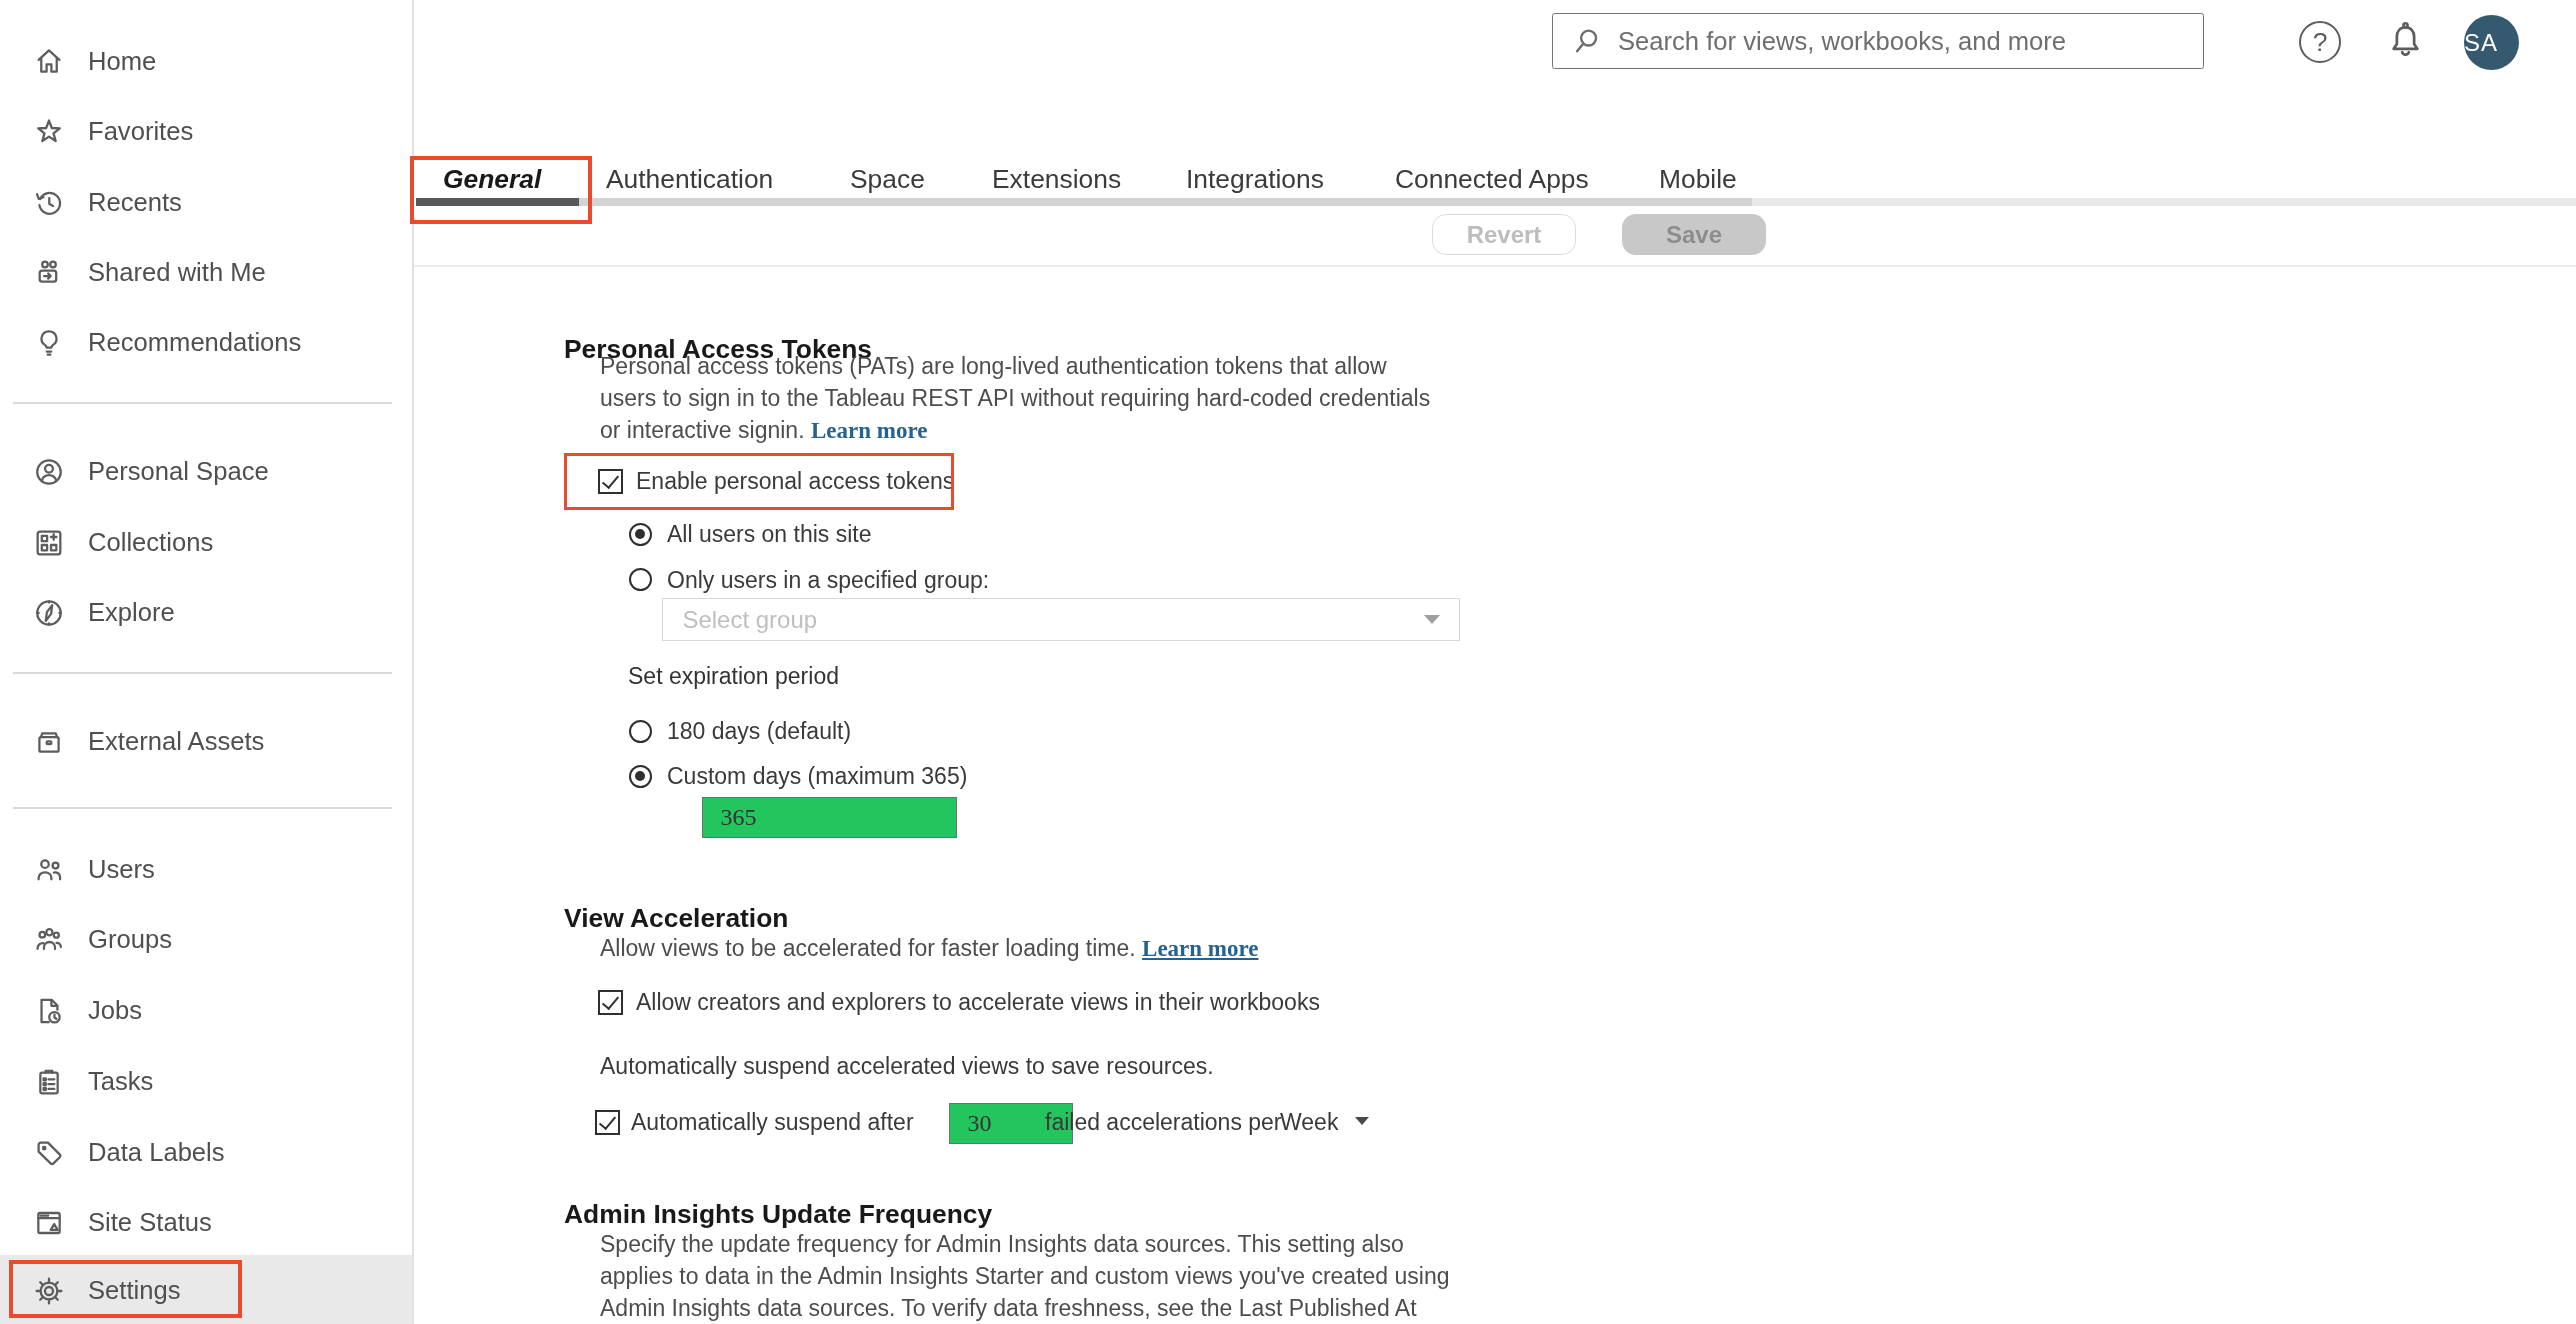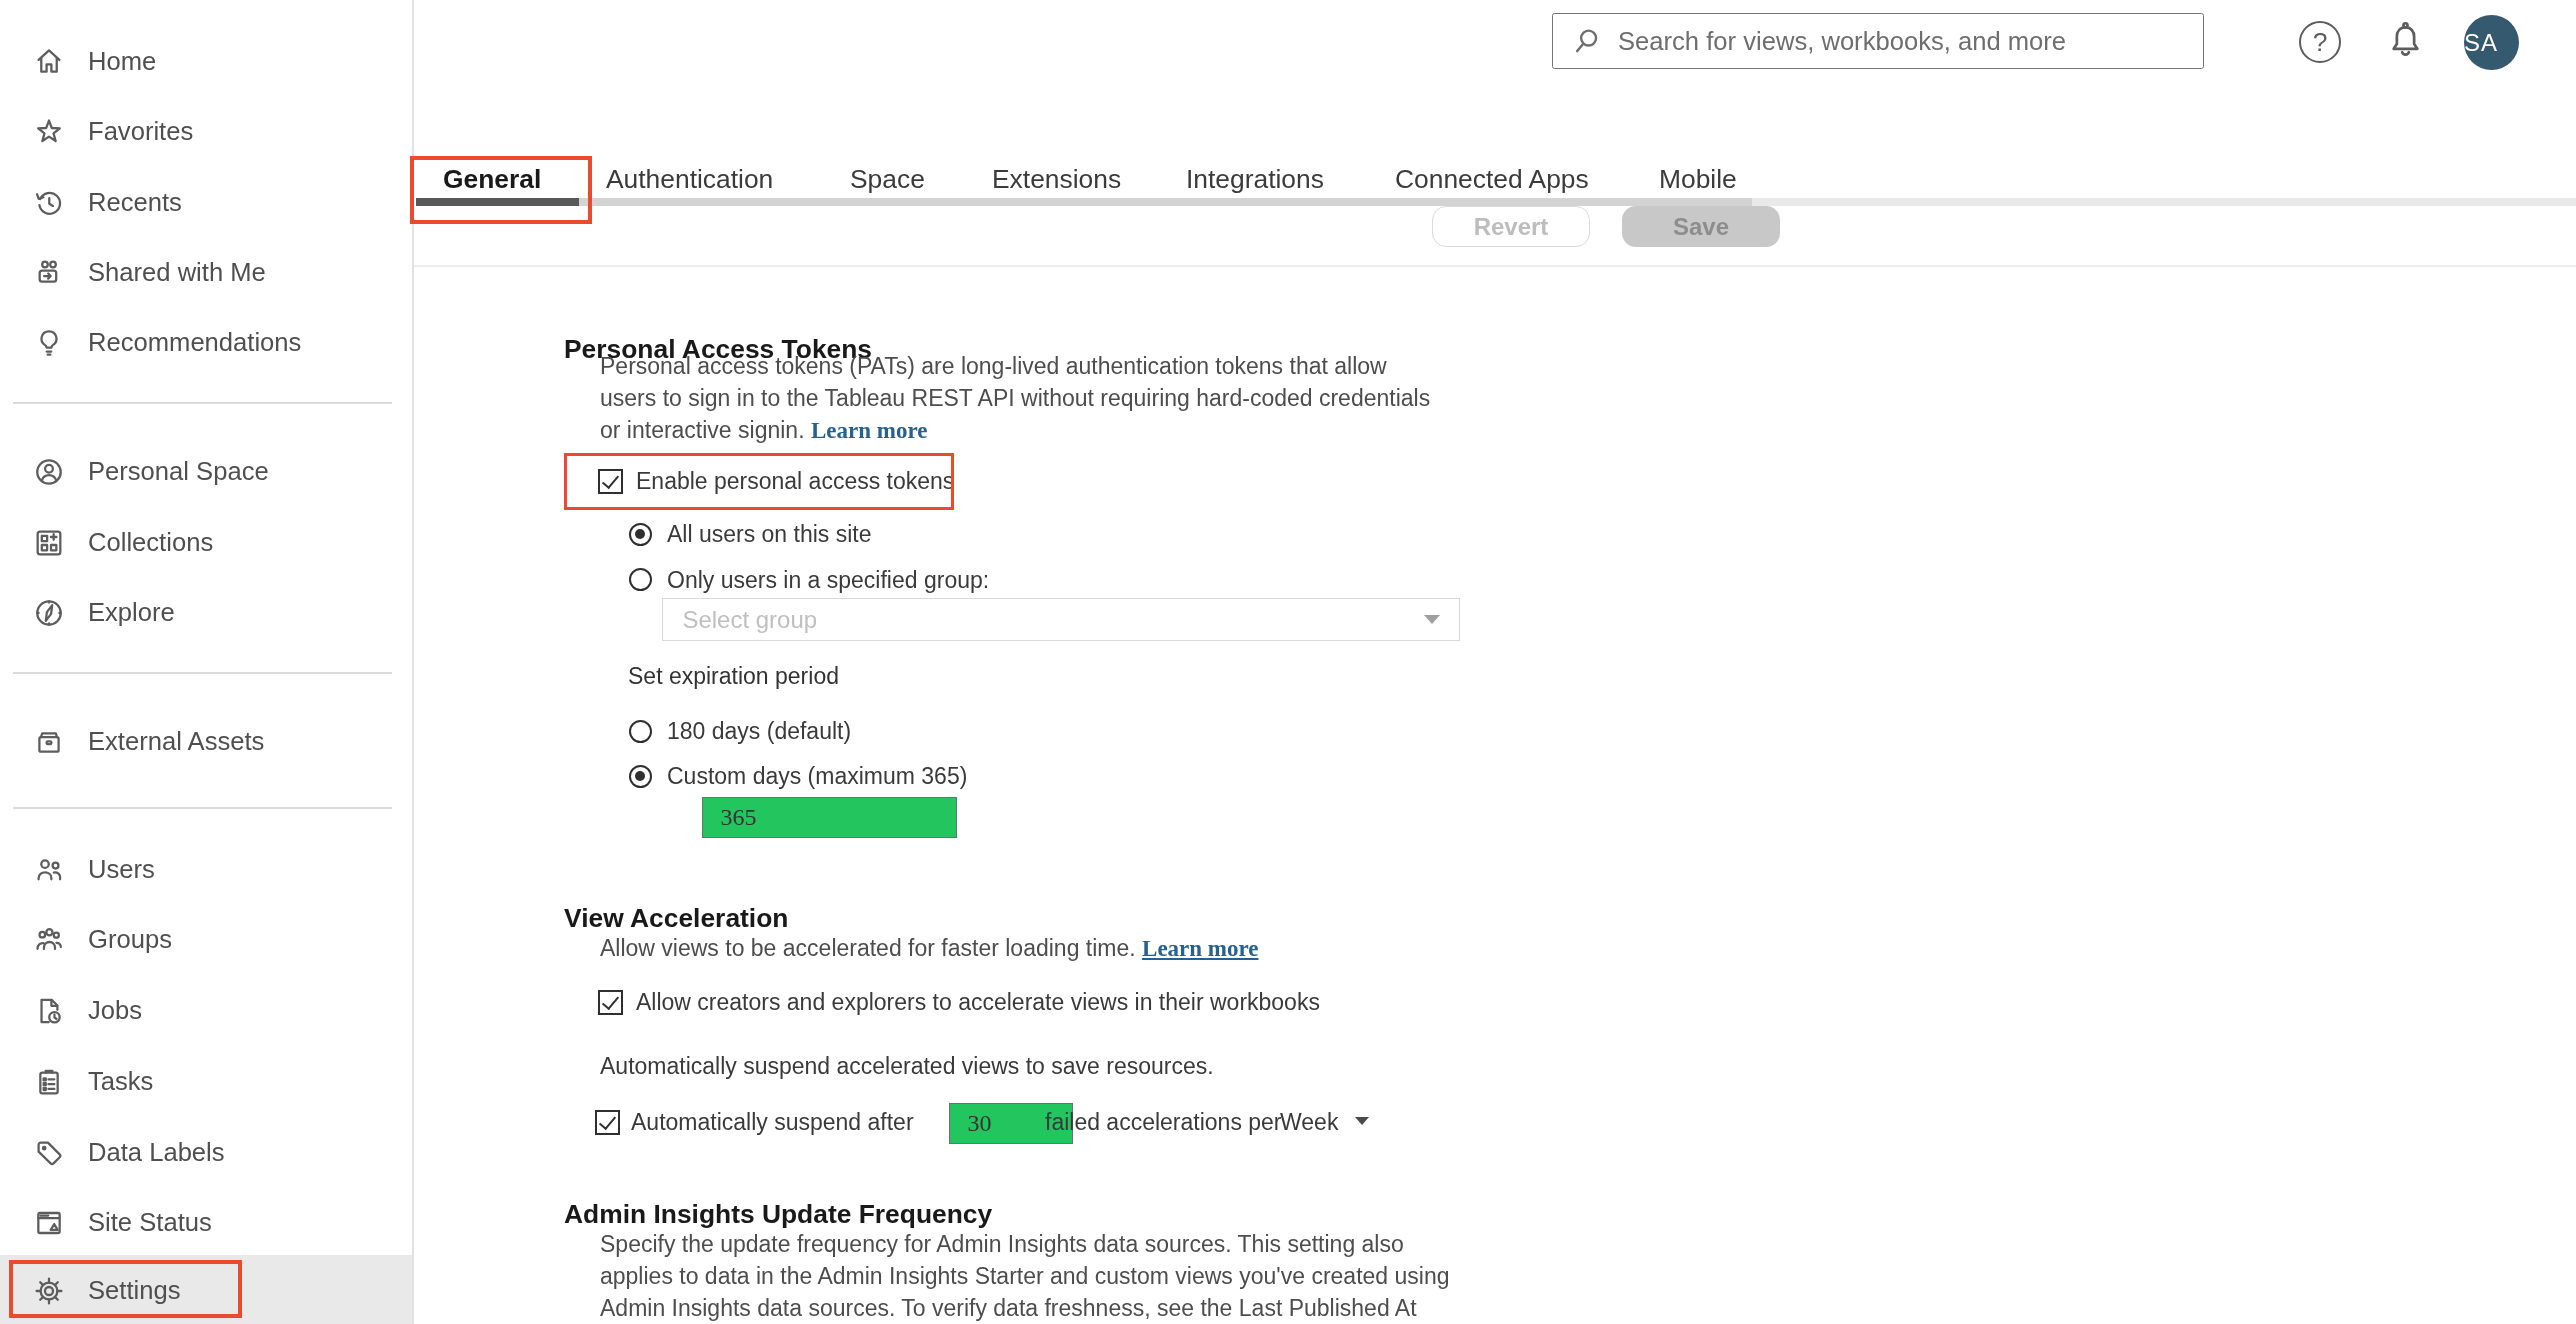--- a/index.html
+++ b/index.html
@@ -28,26 +28,26 @@
   .help-btn{position:absolute;left:2299px;top:21px;width:42px;height:42px;border:2.2px solid #5d5d5d;
        border-radius:50%;box-sizing:border-box;display:flex;align-items:center;justify-content:center;
        font-size:26.4px;color:#5d5d5d;cursor:pointer;}
   .bell-btn{position:absolute;left:2385px;top:19.4px;width:41px;height:44px;cursor:pointer;}
   .bell-btn svg{width:41px;height:44px;stroke:#5d5d5d;fill:none;stroke-width:1.6;
        stroke-linecap:round;stroke-linejoin:round;}
   .avatar{position:absolute;left:2464px;top:15px;width:55px;height:55px;border-radius:50%;background:#35596f;
        color:#fff;display:flex;align-items:center;justify-content:flex-start;font-size:24px;letter-spacing:0.9px;cursor:pointer;}
   
   .tab{position:absolute;top:164px;font-size:26.4px;color:#3b3b3b;white-space:nowrap;cursor:pointer;}
-  .tab.active{font-weight:bold;color:#191919;}
+  .tab.active{font-weight:bold;color:#191919;font-style:italic;}
   .rail{position:absolute;top:198px;height:8px;}
   .rail.thumb{background:#595959;}
   .rail.mid{background:#d3d3d3;}
   .rail.light{background:#e9e9e9;}
-  .btn{position:absolute;top:206px;width:158px;height:41px;box-sizing:border-box;border-radius:14px;
+  .btn{position:absolute;top:214px;width:144px;height:41px;box-sizing:border-box;border-radius:14px;
        display:flex;align-items:center;justify-content:center;font-size:24px;font-weight:bold;cursor:default;}
   .btn.revert{left:1432px;background:#fff;border:1.8px solid #dbdbdb;color:#bdbdbd;}
   .btn.save{left:1622px;background:#c8c8c8;color:#8d8d8d;}
   .hdiv{position:absolute;left:414px;top:265px;width:2162px;height:1.8px;background:#ededed;}
   
   .h-sec{position:absolute;font-size:26.4px;font-weight:bold;color:#191919;white-space:nowrap;}
   .para{position:absolute;font-size:23px;line-height:32px;color:#4d4d4d;}
   .line{position:absolute;font-size:23px;color:#4d4d4d;white-space:nowrap;}
   .lnk{color:#27618f;font-weight:bold;cursor:pointer;text-decoration:none;font-family:Liberation Serif, serif;}
   .lnk.u{text-decoration:underline;}

